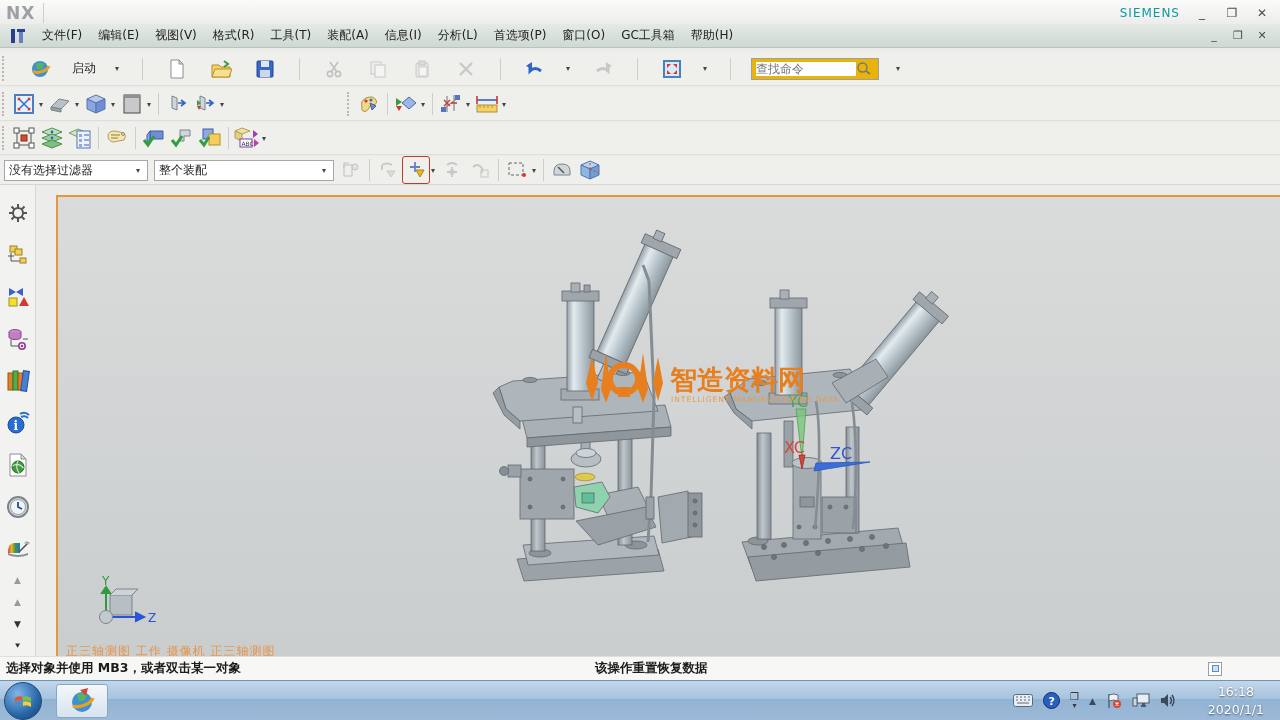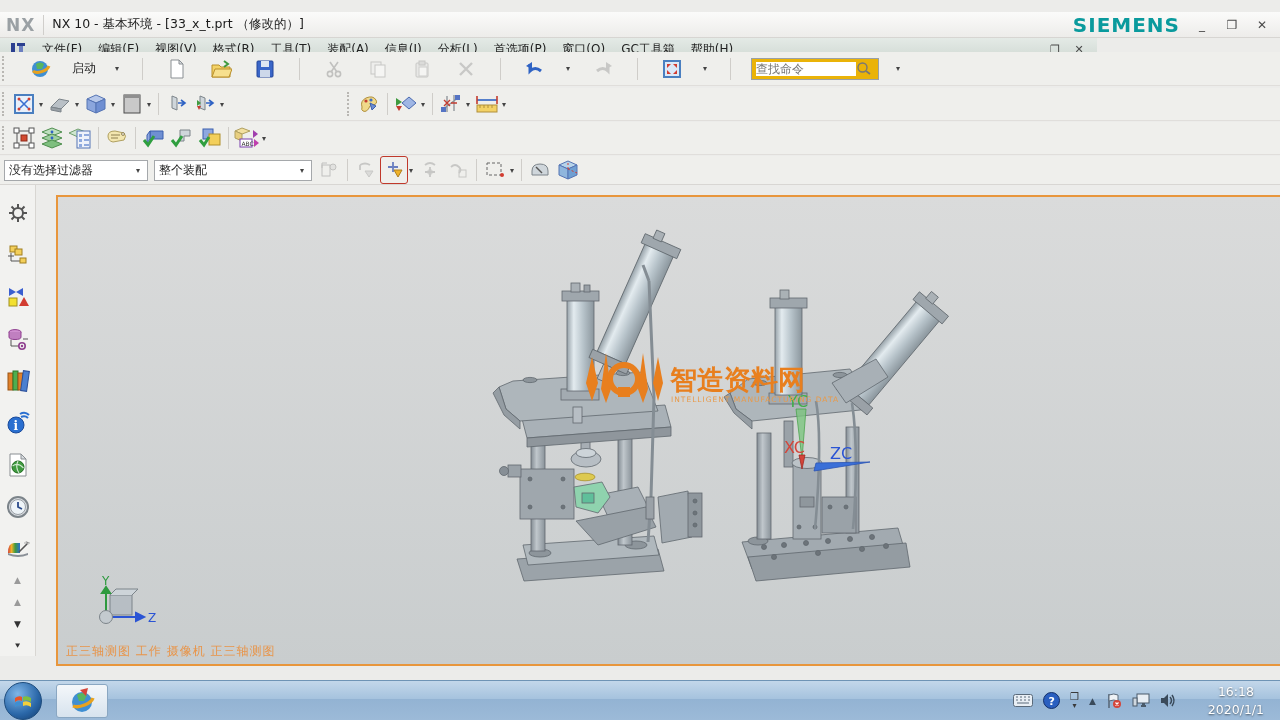--- a/index.html
+++ b/index.html
@@ -2,32 +2,32 @@
 <html><head>
 <meta charset="utf-8">
 <style>
   * { margin:0; padding:0; box-sizing:border-box; }
   html,body { width:1280px; height:720px; overflow:hidden;
     font-family:"DejaVu Sans","Liberation Sans",sans-serif; font-size:12px; }
   .abs { position:absolute; }
   #app { position:relative; width:1280px; height:720px; background:#ececea; }
 
   
-  #titlebar { left:0; top:12px; width:1280px; height:26px;
+  #titlebar { left:0; top:0; width:1280px; height:26px;
     background:linear-gradient(#fbfbfa,#edecea); border-bottom:1px solid #d7d5d2;
     display:flex; align-items:center; }
   .nx-logo { font-weight:bold; font-size:17px; color:#9aa0a4; letter-spacing:1px;
     padding:0 8px 0 6px; border-right:1px solid #d0cecb; margin-right:8px; }
   #win-title { font-size:12.5px; color:#1a1a1a; }
   .tb-right { margin-left:auto; display:flex; align-items:center; gap:14px; padding-right:10px; }
-  .siemens { color:#0a9a9d; font-weight:bold; font-size:20px; letter-spacing:1px; }
+  .siemens { color:#0a9a9d; font-weight:normal; font-size:12px; letter-spacing:1px; }
   .winbtn { color:#4a4a4a; font-size:12px; width:16px; text-align:center; cursor:default; }
 
   
-  #menubar { left:0; top:38px; width:1097px; height:24px;
+  #menubar { left:0; top:24px; width:1280px; height:24px;
     background:linear-gradient(#e4eae6,#cfd8d2); border-bottom:1px solid #b9c2bc;
     display:flex; align-items:center; }
   .menu-ico { width:20px; height:16px; margin:0 6px 0 8px; }
   .menu-item { padding:3px 8px; color:#222; cursor:default; }
   #menubar .tb-right { gap:8px; }
   #menubar .winbtn { font-size:11px; }
 
   
   .toolbar { left:0; width:1280px; background:#efefec; display:flex; align-items:center; }
   #row1 { top:52px; height:34px; border-bottom:1px solid #e0dedb;gap:16px; }
@@ -91,21 +91,20 @@
   #clock { color:#fff; text-align:center; font-size:12.5px; line-height:1.4;
     text-shadow:0 1px 2px rgba(0,0,0,.55); padding:0 8px; cursor:default;margin-left:12px; }
 </style>
 </head>
 <body>
 
 <div id="app">
 
   <div id="titlebar" class="abs">
     <span class="nx-logo">NX</span>
-    <span id="win-title">NX 10 - 基本环境 - [33_x_t.prt （修改的）]</span>
     <span class="tb-right">
       <span class="siemens">SIEMENS</span>
       <span class="winbtn">_</span>
       <span class="winbtn">❐</span>
       <span class="winbtn">✕</span>
     </span>
   </div>
 
   <div id="menubar" class="abs">
     <svg class="menu-ico" viewBox="0 0 20 16">
@@ -389,21 +388,21 @@
       </svg>
     </span>
     <span class="drop">▾</span>
   </div>
 
   <div id="selbar" class="toolbar abs">
     <span class="combo" style="width:144px; margin-left:4px;">
       <span>没有选择过滤器</span>
       <span class="drop">▾</span>
     </span>
-    <span class="combo" style="width:158px;">
+    <span class="combo" style="width:180px;">
       <span>整个装配</span>
       <span class="drop">▾</span>
     </span>
     <span class="tbtn dis">
       <svg width="20" height="20" viewBox="0 0 20 20">
         <rect x="3" y="5" width="8" height="11" fill="none" stroke="#777"></rect>
           <circle cx="14" cy="7" r="3" fill="#ccc" stroke="#777"></circle>
         <path d="M3 3 L8 3 M3 3 L3 8" stroke="#777"></path>
       </svg>
     </span>
@@ -699,20 +698,27 @@
         <path d="M48,418 L48,392 M44,396 L48,390 L52,396 Z" stroke="#2f9a3f" fill="#2f9a3f" stroke-width="2"></path>
         <path d="M48,420 L78,420 M78,416 L86,420 L78,424 Z" stroke="#2b54d4" fill="#2b54d4" stroke-width="2"></path>
         <circle cx="48" cy="420" r="6.5" fill="#c3cacf" stroke="#7c848a"></circle>
         <text x="44" y="388" font-size="12" fill="#2f9a3f">Y</text>
         <text x="90" y="425" font-size="12" fill="#2b54d4">Z</text>
       </g>
     </svg>
     <div id="viewlabel" class="abs">正三轴测图 工作 摄像机 正三轴测图</div>
   </div>
 
+  <div id="promptbar" class="abs">
+    <span class="prompt">选择对象并使用 MB3，或者双击某一对象</span>
+    <span class="msg">该操作重置恢复数据</span>
+    <span class="dock">
+        <span></span>
+      </span>
+  </div>
 
   <div id="taskbar" class="abs">
     <div id="startorb">
       <svg width="22" height="22" viewBox="0 0 22 22">
         <path d="M3 8 Q7 5 10 7 L10 11 Q6 9 3 12 Z" fill="#e8542a"></path>
         <path d="M11 7 Q15 5 19 8 L19 12 Q15 9 11 11 Z" fill="#7fbf3f"></path>
         <path d="M3 13 Q6 10 10 12 L10 16 Q7 14 3 17 Z" fill="#3f8fd2"></path>
         <path d="M11 12 Q15 10 19 13 L19 17 Q15 14 11 16 Z" fill="#f3cf3a"></path>
       </svg>
     </div>

